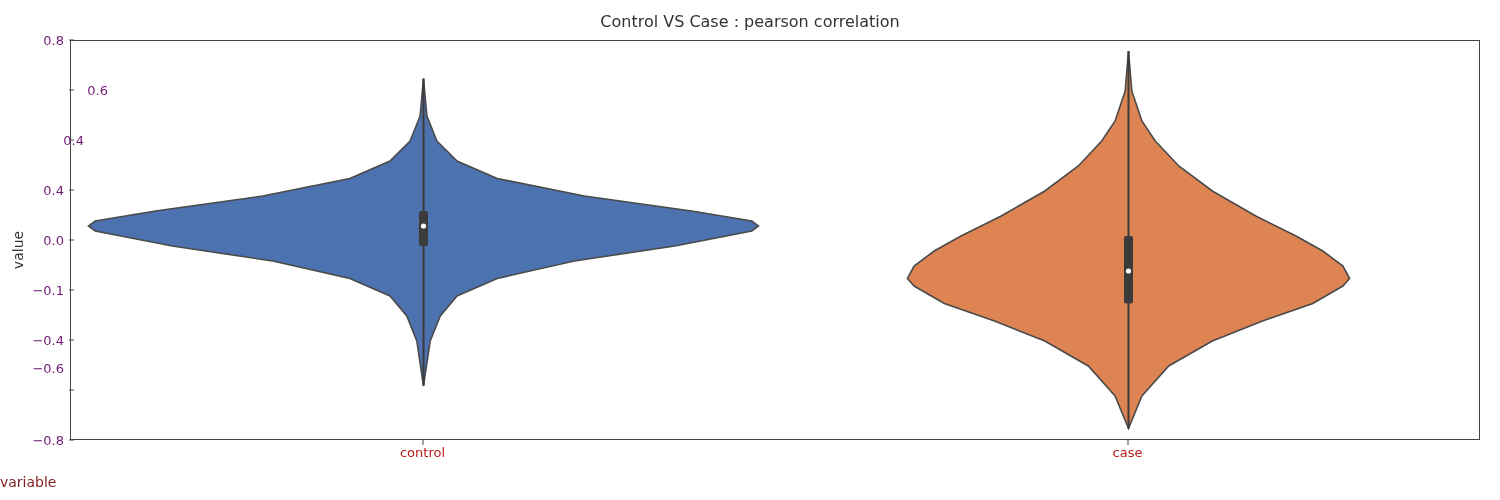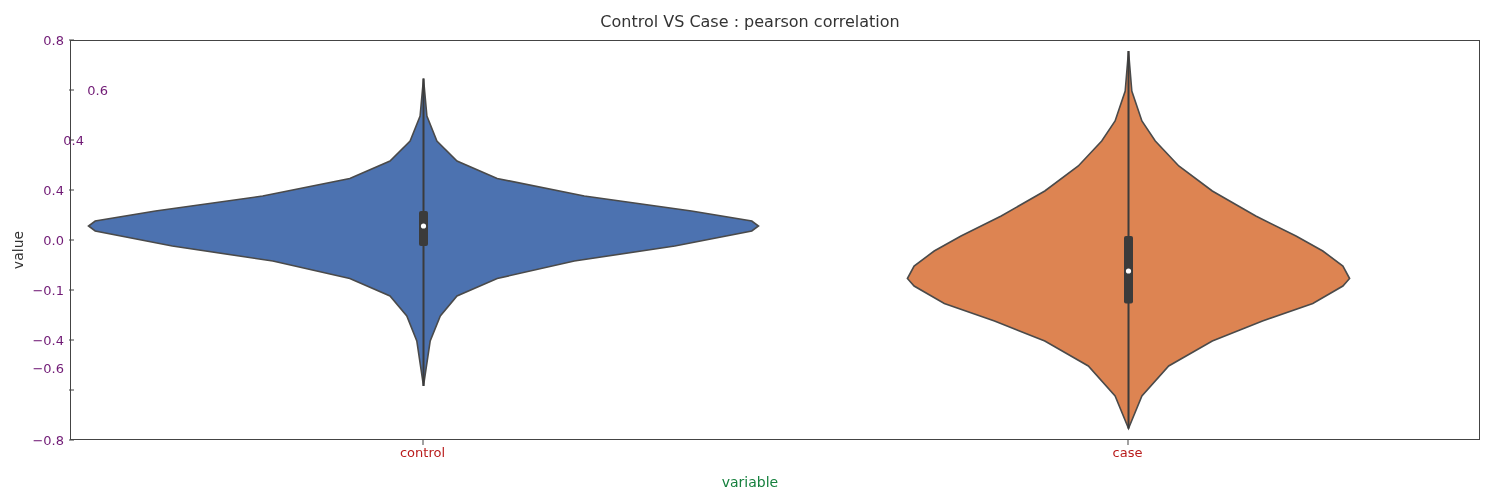--- a/index.html
+++ b/index.html
@@ -48,23 +48,23 @@
     transform: rotate(-90deg);
     white-space: nowrap;
     font-size: 14px;
     color: #333;
   }
   .xlabel {
     position: absolute;
     bottom: 10px;
     left: 0;
     width: 100%;
-    text-align: center;
+    text-align: left;
     font-size: 14px;
-    color: #15803d;
+    color: #7f1d1d;
   }
   .ytick {
     position: absolute;
     left: 0;
     width: 64px;
     text-align: right;
     font-size: 13px;
     color: #701a75;
     transform: translateY(-50%);
   }

